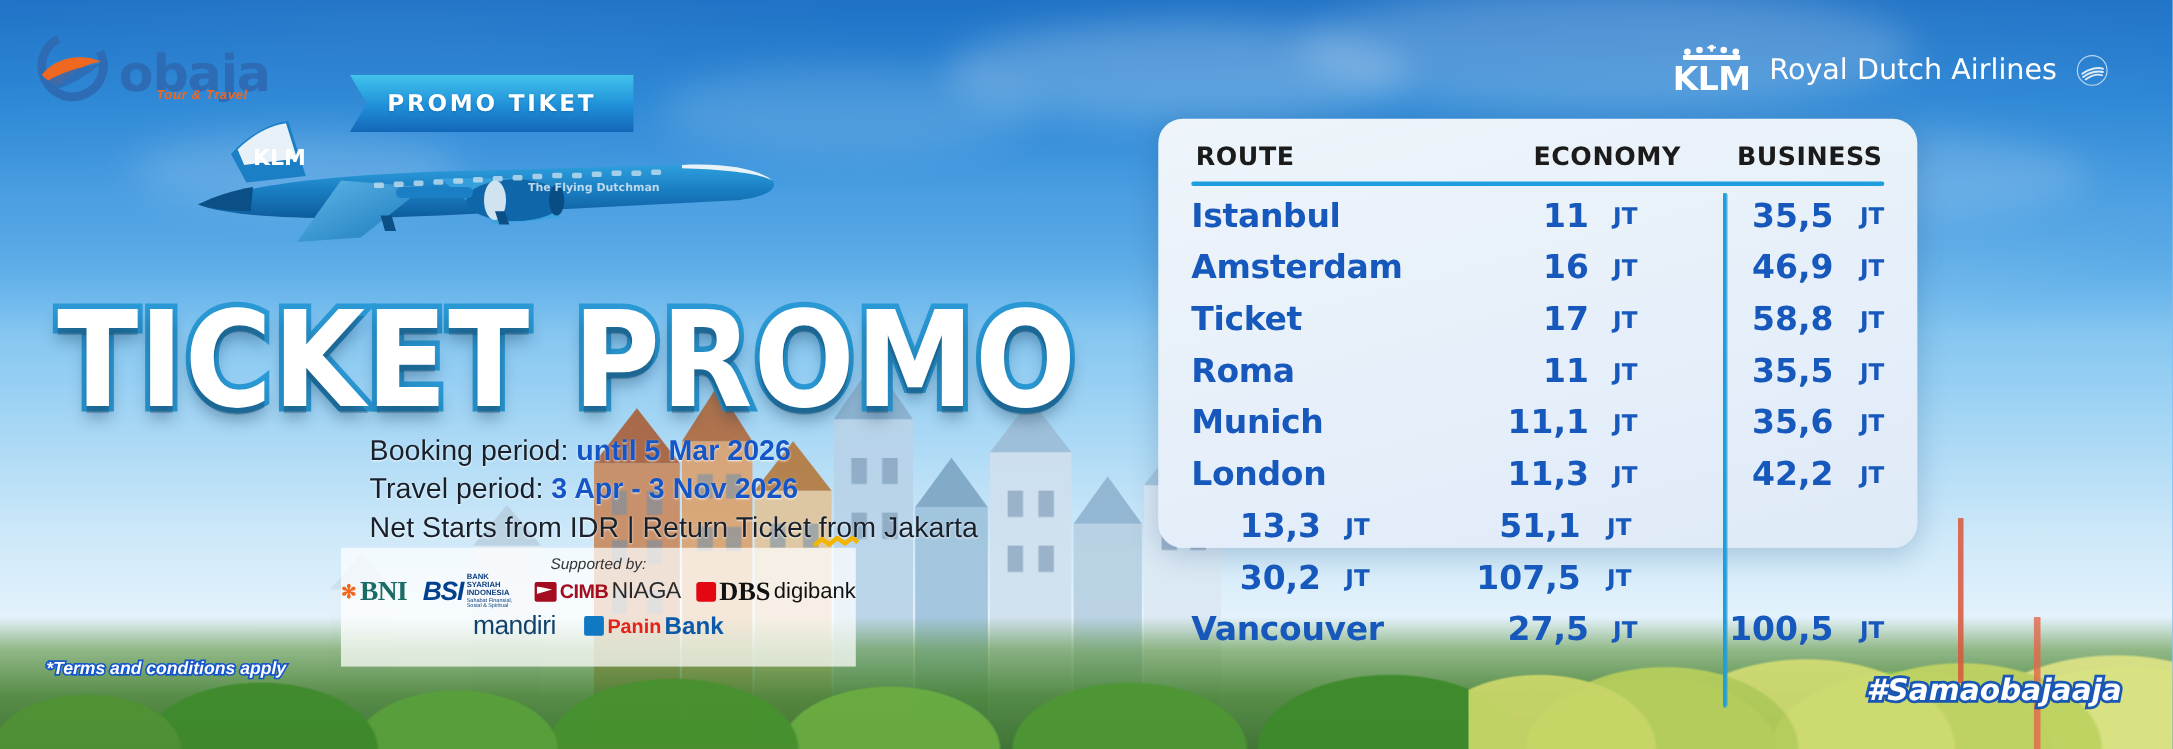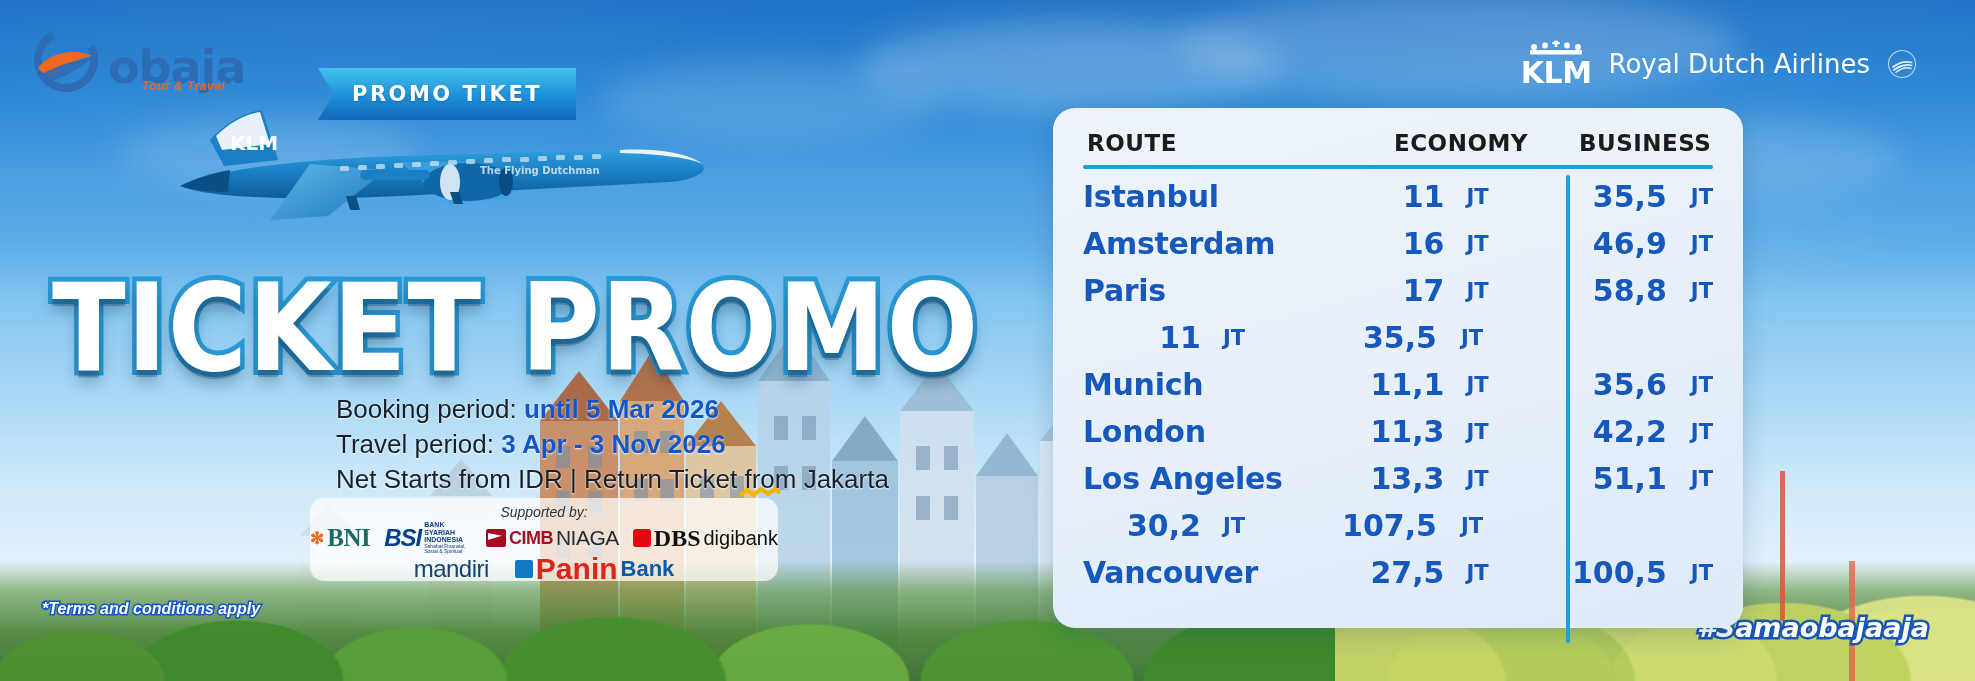--- a/index.html
+++ b/index.html
@@ -131,23 +131,23 @@
 
   
   .info { position:absolute; left:336px; top:392px; line-height:1.33; }
   .info-row { font-size:26px; color:#17202b; font-weight:400; white-space:nowrap;
               text-shadow:0 1px 2px rgba(255,255,255,.85); }
   .info-row b { color:#1456c8; font-weight:700; }
   .info-row.net { font-size:26px; margin-top:1px; }
 
   
   .support {
-    position:absolute; left:310px; top:498px; width:468px; height:83px;
+    position:absolute; left:310px; top:498px; width:468px; height:108px;
     background:rgba(255,255,255,.72);
-    border-radius:14px;
+    border-radius:0;
     padding-top:6px;
   }
   .support-title {
     text-align:center; font-size:14px; font-style:italic; color:#333;
     font-weight:400; margin-bottom:5px;
   }
   .bank-row { display:flex; align-items:center; justify-content:center; gap:14px; height:26px; }
   .bank-row.r2 { gap:26px; margin-top:5px; }
   .bank { display:flex; align-items:center; gap:3px; }
   .bni-m { color:#f0671f; font-size:17px; font-weight:700; }
@@ -159,39 +159,39 @@
   .cimb-sq::after{content:"";position:absolute;left:2px;top:4px;width:14px;height:7px;background:#fff;
                   clip-path:polygon(0 0,100% 40%,0 100%);}
   .cimb-t { color:#a30d1f; font-size:18px; font-weight:800; letter-spacing:-.5px; }
   .cimb-n { color:#2b2b2b; font-size:21px; font-weight:400; letter-spacing:-.5px; }
   .dbs-sq { width:18px; height:18px; background:#e30613; border-radius:3px; }
   .dbs-t { color:#111; font-size:24px; font-weight:800; font-family:"Liberation Serif", serif; }
   .dbs-d { color:#111; font-size:20px; font-weight:400; }
   .mandiri-t { color:#12436e; font-size:24px; font-weight:400; letter-spacing:-.5px; position:relative; }
   .mandiri-w { position:absolute; right:-4px; top:-11px; width:44px; height:12px; }
   .panin-sq { width:18px; height:18px; background:#1178c4; border-radius:2px; }
-  .panin-p { color:#e2231a; font-size:30px; font-weight:800; }
+  .panin-p { color:#e2231a; font-size:18px; font-weight:800; }
   .panin-b { color:#0b59a8; font-size:22px; font-weight:800; }
 
   
   .terms {
     position:absolute; left:42px; top:600px;
     font-size:16px; font-weight:700; font-style:italic; color:#fff;
     -webkit-text-stroke:3px #1456c8; paint-order:stroke fill;
   }
   .hashtag {
     position:absolute; right:46px; top:612px;
     font-size:27px; font-weight:800; font-style:italic; color:#fff;
     -webkit-text-stroke:5px #1a57b5; paint-order:stroke fill;
     font-family:"DejaVu Sans", sans-serif;
   }
 
   
   .card {
-    position:absolute; left:1053px; top:108px; width:690px; height:520px;
+    position:absolute; left:1053px; top:108px; width:690px; height:390px;
     background:linear-gradient(165deg,#eef4fa 0%, #e9f1f9 35%, #e4eefa 70%, #dfeaf7 100%);
     border-radius:22px;
     box-shadow:0 6px 26px rgba(12,60,110,.22);
     padding:22px 30px 0 30px;
   }
   .thead { display:flex; align-items:flex-end; padding:0 2px 0 4px; }
   .th {
     font-size:23px; font-weight:800; color:#1b1b1b; letter-spacing:.5px;
     font-family:"DejaVu Sans", sans-serif;
   }
@@ -452,48 +452,48 @@
         <div class="td-bus-unit">JT</div>
       </div>
       <div class="trow">
         <div class="td-route">Amsterdam</div>
         <div class="td-eco-val">16</div>
         <div class="td-eco-unit">JT</div>
         <div class="td-bus-val">46,9</div>
         <div class="td-bus-unit">JT</div>
       </div>
       <div class="trow">
-        <div class="td-route">Paris</div>
+        <div class="td-route">Ticket</div>
         <div class="td-eco-val">17</div>
         <div class="td-eco-unit">JT</div>
         <div class="td-bus-val">58,8</div>
         <div class="td-bus-unit">JT</div>
       </div>
       <div class="trow">
+        <div class="td-route">Roma</div>
         <div class="td-eco-val">11</div>
         <div class="td-eco-unit">JT</div>
         <div class="td-bus-val">35,5</div>
         <div class="td-bus-unit">JT</div>
       </div>
       <div class="trow">
         <div class="td-route">Munich</div>
         <div class="td-eco-val">11,1</div>
         <div class="td-eco-unit">JT</div>
         <div class="td-bus-val">35,6</div>
         <div class="td-bus-unit">JT</div>
       </div>
       <div class="trow">
         <div class="td-route">London</div>
         <div class="td-eco-val">11,3</div>
         <div class="td-eco-unit">JT</div>
         <div class="td-bus-val">42,2</div>
         <div class="td-bus-unit">JT</div>
       </div>
       <div class="trow">
-        <div class="td-route">Los Angeles</div>
         <div class="td-eco-val">13,3</div>
         <div class="td-eco-unit">JT</div>
         <div class="td-bus-val">51,1</div>
         <div class="td-bus-unit">JT</div>
       </div>
       <div class="trow">
         <div class="td-eco-val">30,2</div>
         <div class="td-eco-unit">JT</div>
         <div class="td-bus-val">107,5</div>
         <div class="td-bus-unit">JT</div>

